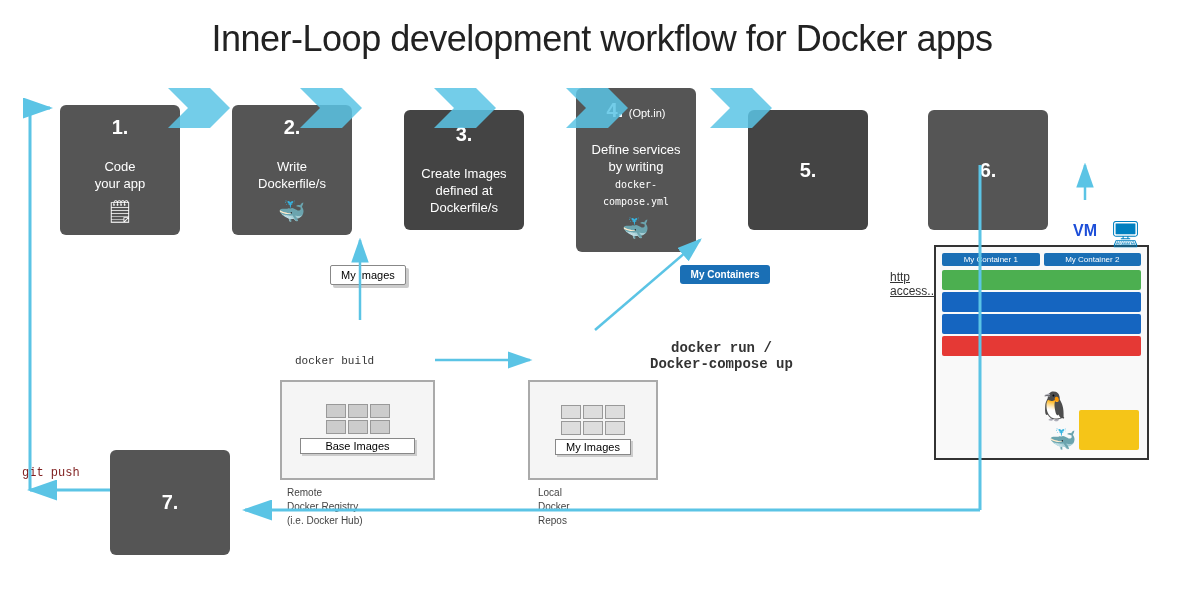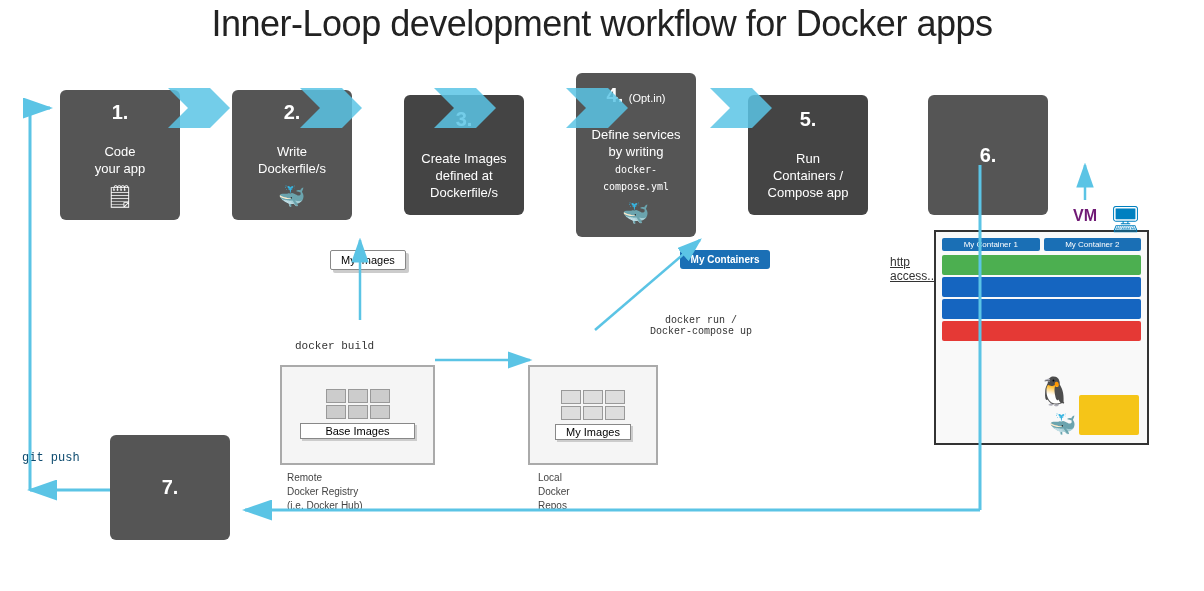--- a/index.html
+++ b/index.html
@@ -10,21 +10,21 @@
       height: 591px;
       overflow: hidden;
       position: relative;
     }
 
     .main-title {
       text-align: center;
       font-size: 36px;
       font-weight: 300;
       color: #222;
-      padding: 3px 0 10px 0;
+      padding: 18px 0 10px 0;
       letter-spacing: -0.5px;
     }
 
     .workflow-area {
       position: relative;
       width: 1204px;
       height: 500px;
     }
 
     .step-box {
@@ -233,21 +233,20 @@
     <div class="step-box">
       <span class="step-num"><b>4.</b> <span style="font-size:11px;font-weight:300;">(Opt.in)</span></span>
       <span class="step-label">Define services<br>by writing<br><span style="font-family:monospace;font-size:10px;">docker-compose.yml</span></span>
       <span class="step-icon">🐳</span>
     </div>
 
     <div class="step-arrow"></div>
 
     <div class="step-box step5">
       <span class="step-num">5.</span>
-      <span class="step-label">Run<br>Containers /<br>Compose app</span>
     </div>
 
     <div class="step-arrow"></div>
 
     <div class="step-box" style="margin-left:8px;">
       <span class="step-num">6.</span>
     </div>
   </div>
 
   <div class="my-images-box" style="left:330px; top:195px;">
@@ -255,21 +254,21 @@
 Images</div>
   </div>
 
   <div class="my-containers-box" style="left:680px; top:195px; background:#1a6fb5; color:#fff; width:90px;">
     <span>My
 Containers</span>
   </div>
 
   <div class="diag-label" style="left:295px; top:285px;">docker build</div>
 
-  <div class="diag-label" style="left:650px; top:260px; font-size:10px; text-align:center;">docker run /<br>Docker-compose up</div>
+  <div class="diag-label" style="left:650px; top:270px; font-size:14px; text-align:center;font-weight:bold;">docker run /<br>Docker-compose up</div>
 
   <div class="diag-label" style="left:890px; top:200px; font-size:12px; font-family:sans-serif;text-decoration:underline;">http<br>access...</div>
 
   <div style="position:absolute; left:280px; top:310px; width:155px; height:100px; border:2px solid #aaa; background:#f5f5f5; display:flex; flex-direction:column; align-items:center; justify-content:center;">
 
     <div style="display:grid; grid-template-columns:repeat(3,20px); grid-template-rows:repeat(2,14px); gap:2px; margin-bottom:4px;">
       <div style="background:#ccc; border:1px solid #999;"></div>
       <div style="background:#ccc; border:1px solid #999;"></div>
       <div style="background:#ccc; border:1px solid #999;"></div>
       <div style="background:#ccc; border:1px solid #999;"></div>
@@ -292,21 +291,21 @@
       <div style="background:#ddd; border:1px solid #999;"></div>
     </div>
     <div style="background:#fff; border:1.5px solid #888; padding:1px 10px; font-size:11px; box-shadow:2px 2px 0 #ccc;">My
 Images</div>
   </div>
 
   <div style="position:absolute; left:538px; top:416px; font-size:10px; color:#444; line-height:1.4;">Local<br>Docker<br>Repos</div>
 
   <div class="vm-box" style="right:55px; top:175px; width:215px; height:215px;">
 
-    <div style="position:absolute; top:-25px; right:50px; font-size:16px; font-weight:600; color:#701a75;">VM</div>
+    <div style="position:absolute; top:-25px; right:50px; font-size:16px; font-weight:600; color:#1d4ed8;">VM</div>
 
     <div style="position:absolute; top:-28px; right:5px; font-size:26px; color:#0080c0;">🖥</div>
 
     <div style="display:flex; gap:4px; padding:6px 6px 2px 6px;">
       <div style="background:#1a6fb5; color:#fff; font-size:8px; padding:2px 4px; border-radius:2px; text-align:center; flex:1;">My
 Container 1</div>
       <div style="background:#1a6fb5; color:#fff; font-size:8px; padding:2px 4px; border-radius:2px; text-align:center; flex:1;">My
 Container 2</div>
     </div>
 
@@ -319,15 +318,15 @@
 
     <div style="position:absolute; bottom:35px; right:75px; font-size:28px;">🐧</div>
 
     <div style="position:absolute; bottom:5px; right:70px; font-size:22px;">🐳</div>
   </div>
 
   <div class="step7-box">
     <span style="font-size:20px; font-weight:700; color:#fff;">7.</span>
   </div>
 
-  <div style="position:absolute; bottom:90px; left:22px; font-size:12px; font-family:'Courier New',monospace; color:#0c4a6e;">git push</div>
+  <div style="position:absolute; bottom:90px; left:22px; font-size:12px; font-family:'Courier New',monospace; color:#7f1d1d;">git push</div>
 
 </div>
 
 </body></html>

